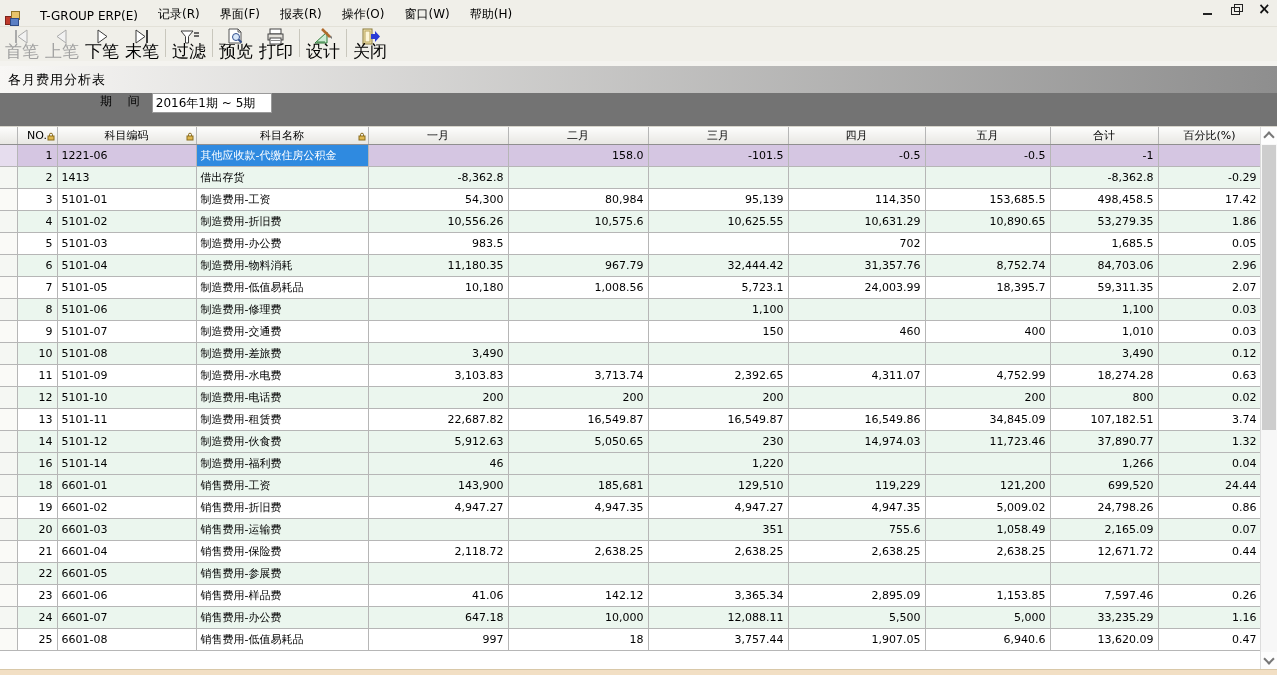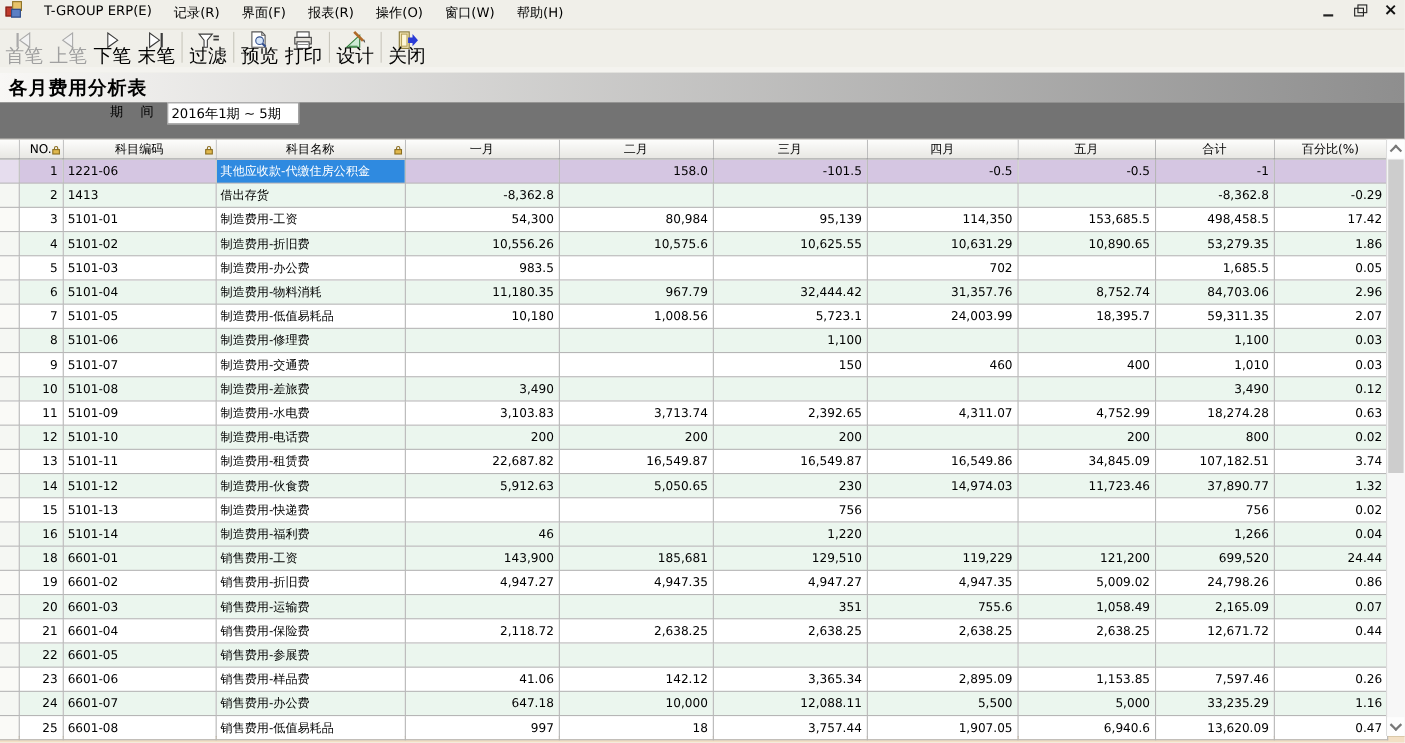--- a/index.html
+++ b/index.html
@@ -3,21 +3,21 @@
 <meta charset="utf-8">
 <style>
   html,body{margin:0;padding:0;}
   body{
     width:1277px;height:675px;overflow:hidden;
     font-family:"DejaVu Sans","Liberation Sans",sans-serif;
     background:#f0efe9;color:#000;
     --sel-row:#d5c6e2;--sel-cell:#2f8ae0;--alt-row:#ebf6ee;--grid:#b6b6b6;
   }
   
-  .menubar{height:26px;display:flex;align-items:flex-start;background:#f0efe9;
+  .menubar{height:26px;display:flex;align-items:flex-end;background:#f0efe9;
     border-bottom:1px solid #e3e1d8;position:relative;}
   .applogo{width:18px;height:16px;margin:0 8px 0 4px;position:relative;flex:0 0 auto;}
   .applogo i{position:absolute;display:block;}
   .applogo .sq1{left:1px;top:6px;width:7px;height:7px;background:#c0392b;border:1px solid #7c241b;}
   .applogo .sq2{left:7px;top:1px;width:7px;height:7px;background:#e7c36a;border:1px solid #8f7429;}
   .applogo .sq3{left:6px;top:8px;width:7px;height:6px;background:#5b7fc4;border:1px solid #2f4b85;}
   .menuitem{padding:3px 10px;font-size:12px;cursor:default;white-space:nowrap;}
   .wincontrols{position:absolute;right:6px;top:3px;display:flex;gap:14px;align-items:center;}
   .winbtn{width:14px;height:14px;position:relative;cursor:default;}
   .winbtn.min::after{content:"";position:absolute;left:2px;bottom:2px;width:9px;height:2px;background:#222;}
@@ -29,21 +29,21 @@
   .tbtn{width:40px;height:33px;display:flex;flex-direction:column;align-items:center;justify-content:flex-start;
     font-size:17px;line-height:12px;cursor:default;padding-top:1px;}
   .tbtn svg{display:block;}
   .tbtn .tlabel{margin-top:-1px;white-space:nowrap;}
   .tbtn.disabled .tlabel{color:#a0a0a0;}
   .tsep{width:1px;height:28px;background:#c9c7bd;margin:2px 3px 0 3px;}
   
   .spacer{height:5px;background:#f4f3ef;}
   .titleband{height:27px;background:linear-gradient(to right,#f8f7f5,#8e8e8e);
     display:flex;align-items:center;padding-left:8px;}
-  .titleband .title{font-size:17px;font-weight:bold;letter-spacing:1px;}
+  .titleband .title{font-size:13px;font-weight:normal;letter-spacing:1px;}
   
   .periodbar{height:33px;background:#737373;display:flex;align-items:flex-start;border-bottom:1px solid #d7d5cc;}
   .periodlabel{margin-left:100px;font-size:12px;letter-spacing:6px;}
   .periodinput{width:112px;height:16px;margin-left:6px;border:1px solid #9a9a9a;background:#fff;
     font-family:"DejaVu Sans",sans-serif;font-size:12px;padding:1px 3px;color:#000;}
   
   .gridwrap{position:relative;height:542px;background:#fff;}
   table{border-collapse:collapse;table-layout:fixed;width:1261px;}
   th{height:17px;padding:0 2px;font-size:11px;font-weight:normal;text-align:center;
     background:linear-gradient(#fdfdfc,#e8e7e3);border-right:1px solid var(--grid);
@@ -412,33 +412,20 @@
           <td class="txt">5101-12</td>
           <td class="txt">制造费用-伙食费</td>
           <td class="num">5,912.63</td>
           <td class="num">5,050.65</td>
           <td class="num">230</td>
           <td class="num">14,974.03</td>
           <td class="num">11,723.46</td>
           <td class="num">37,890.77</td>
           <td class="num">1.32</td>
         </tr>
-        <tr>
-          <td class="rowsel"></td>
-          <td class="num">15</td>
-          <td class="txt">5101-13</td>
-          <td class="txt">制造费用-快递费</td>
-          <td class="num"></td>
-          <td class="num"></td>
-          <td class="num">756</td>
-          <td class="num"></td>
-          <td class="num"></td>
-          <td class="num">756</td>
-          <td class="num">0.02</td>
-        </tr>
         <tr class="alt">
           <td class="rowsel"></td>
           <td class="num">16</td>
           <td class="txt">5101-14</td>
           <td class="txt">制造费用-福利费</td>
           <td class="num">46</td>
           <td class="num"></td>
           <td class="num">1,220</td>
           <td class="num"></td>
           <td class="num"></td>

